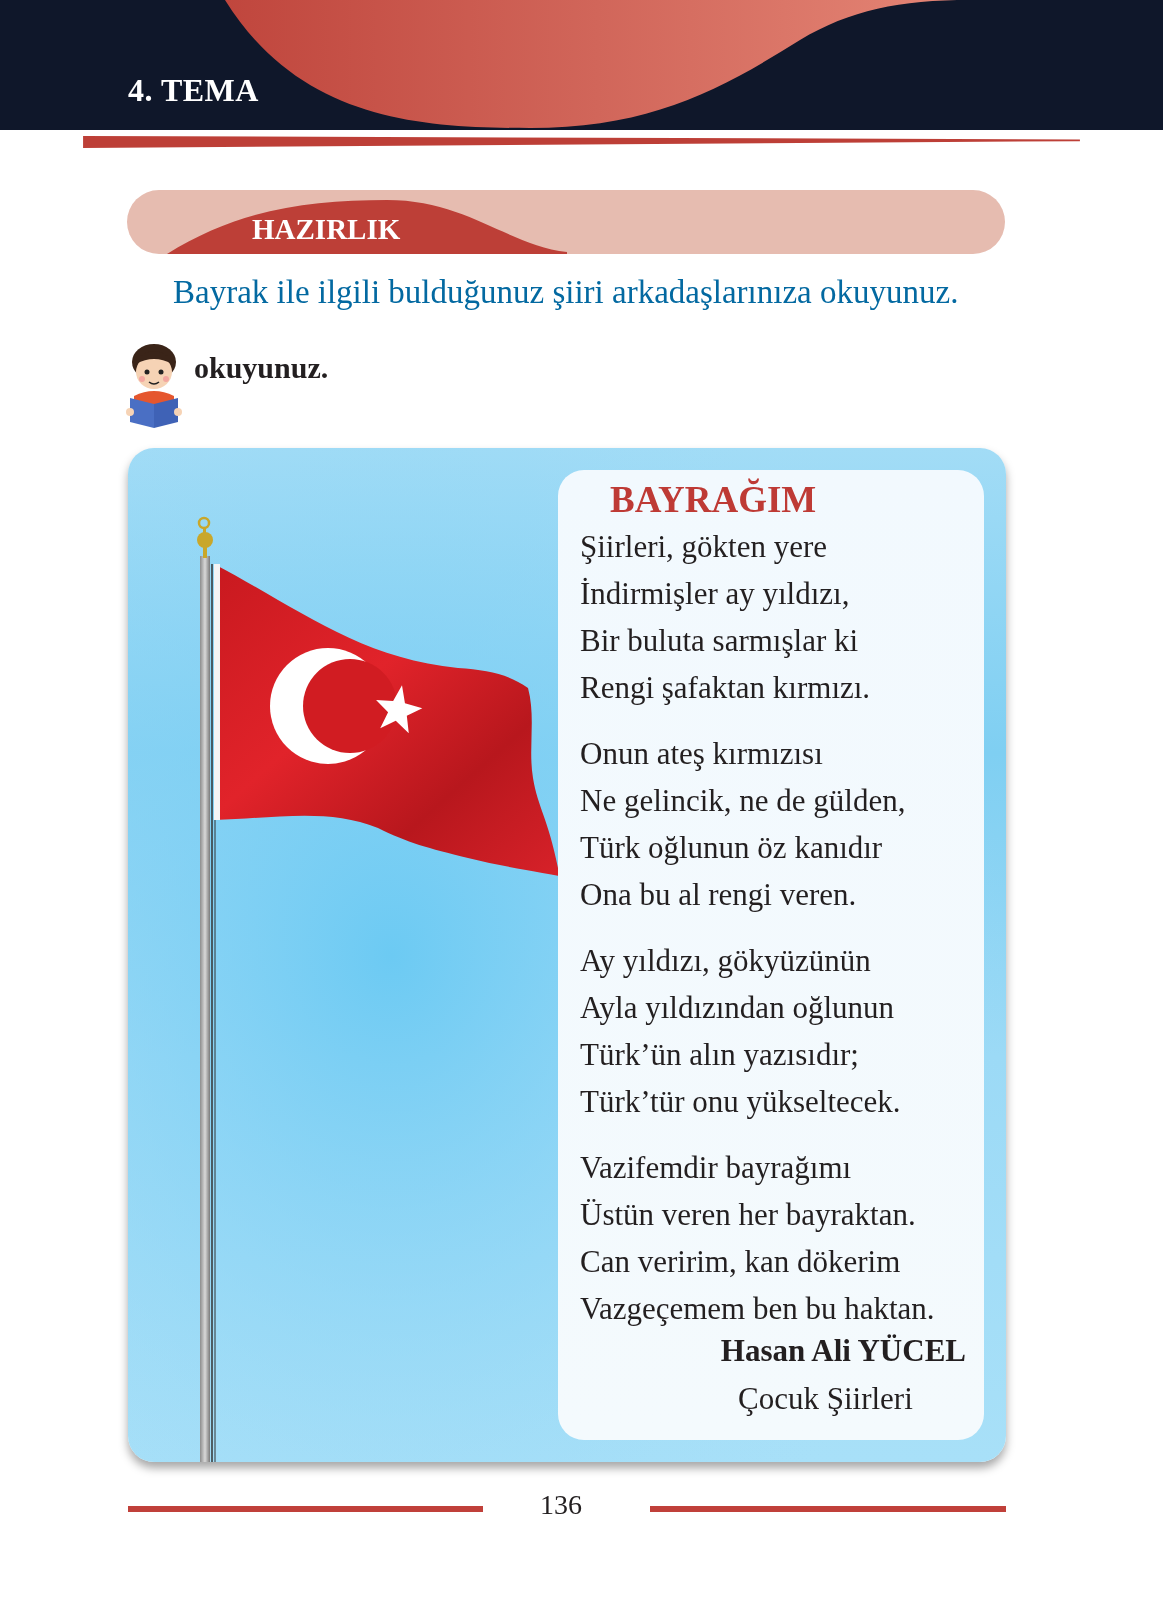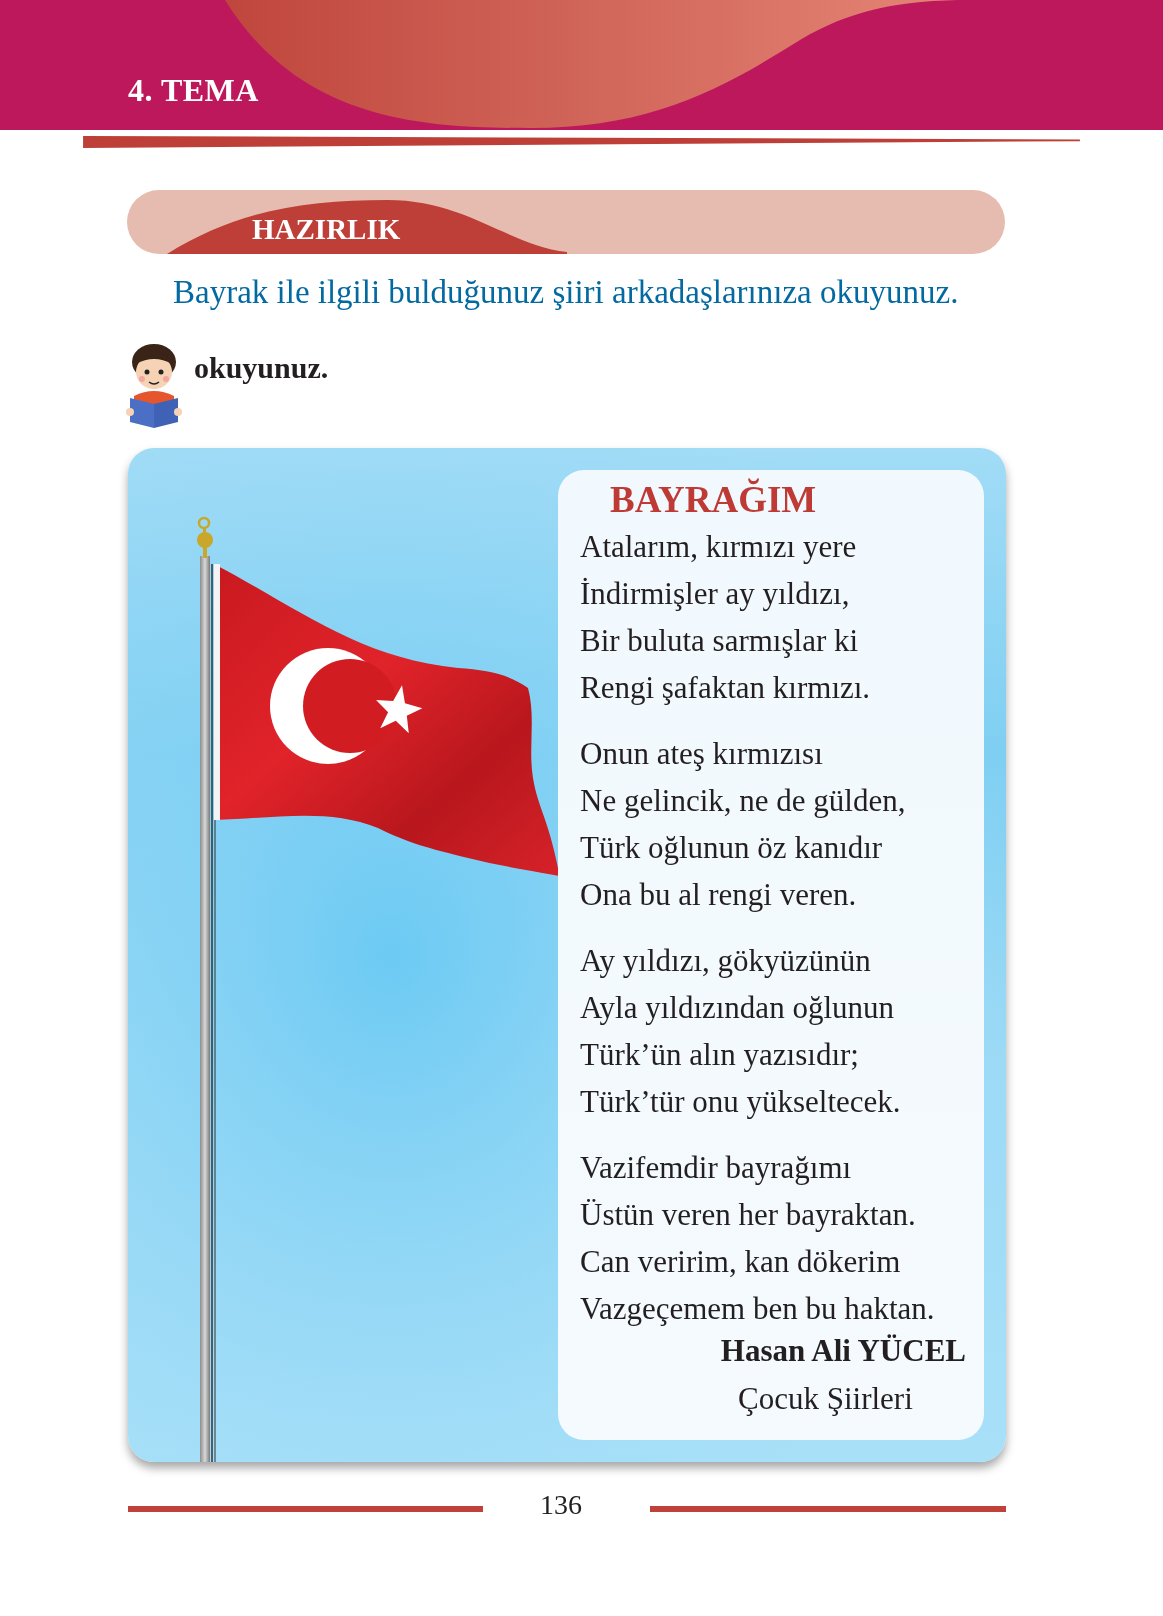--- a/index.html
+++ b/index.html
@@ -1,20 +1,20 @@
 <!DOCTYPE html>
 <html><head>
 <meta charset="utf-8">
 <style>
   html, body { margin:0; padding:0; }
   body { width:1163px; height:1616px; background:#ffffff; position:relative; overflow:hidden; font-family:"Liberation Serif", "DejaVu Serif", serif; color:#231f20; }
   .abs { position:absolute; }
 
   
-  #header { left:0; top:0; width:1163px; height:130px; background:#be185d; overflow:hidden; }
+  #header { left:0; top:0; width:1163px; height:130px; background:#0f172a; overflow:hidden; }
   #header svg { position:absolute; left:0; top:0; }
   #theme-title { left:128px; top:72px; font-size:32px; font-weight:bold; color:#ffffff; letter-spacing:0.5px; }
   #header-stripe { left:0; top:136px; width:1163px; height:12px; }
 
   
   #prep-bar { left:127px; top:190px; width:878px; height:64px; border-radius:32px; background:#e6bcb0; overflow:hidden; }
   #prep-label { left:252px; top:213px; font-size:29px; font-weight:bold; color:#ffffff; }
   #prep-text { left:173px; top:274px; font-size:33px; color:#0369a1; }
 
   
@@ -117,21 +117,21 @@
 
     <circle cx="200" cy="258" r="58" fill="#ffffff"></circle>
     <circle cx="222" cy="258" r="47" fill="#d11c22"></circle>
 
     <polygon points="270,237 276,254 294,256 280,266 285,283 270,273 256,283 261,266 247,256 264,254" fill="#ffffff" transform="rotate(10 270 260)"></polygon>
   </svg>
 </div>
 <div id="poem-panel" class="abs"></div>
 <div id="poem-title" class="abs">BAYRAĞIM</div>
 
-<div class="verse" style="top:523px">Atalarım, kırmızı yere</div>
+<div class="verse" style="top:523px">Şiirleri, gökten yere</div>
 <div class="verse" style="top:570px">İndirmişler ay yıldızı,</div>
 <div class="verse" style="top:617px">Bir buluta sarmışlar ki</div>
 <div class="verse" style="top:664px">Rengi şafaktan kırmızı.</div>
 
 <div class="verse" style="top:730px">Onun ateş kırmızısı</div>
 <div class="verse" style="top:777px">Ne gelincik, ne de gülden,</div>
 <div class="verse" style="top:824px">Türk oğlunun öz kanıdır</div>
 <div class="verse" style="top:871px">Ona bu al rengi veren.</div>
 
 <div class="verse" style="top:937px">Ay yıldızı, gökyüzünün</div>

